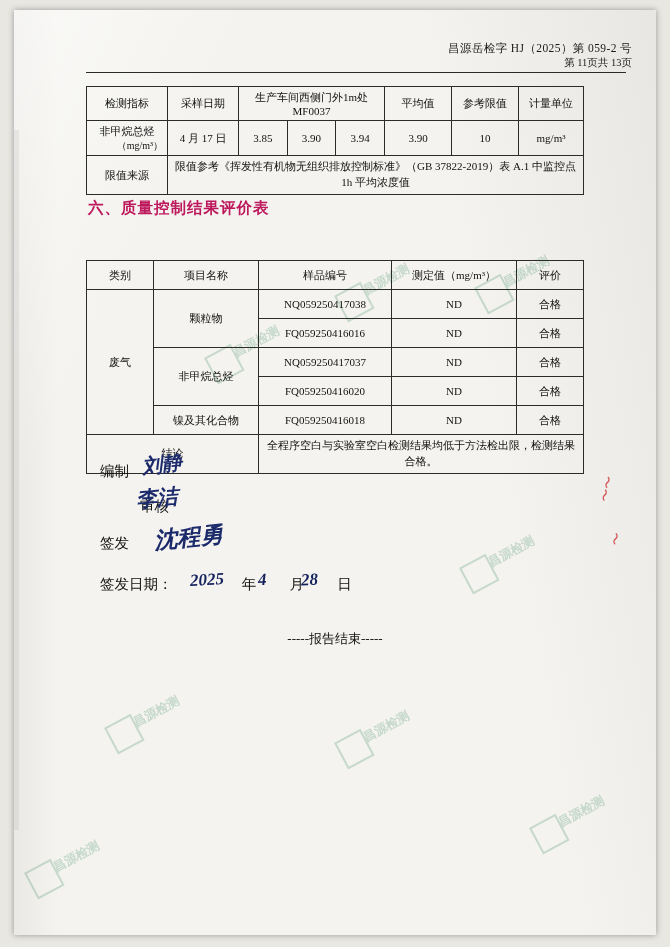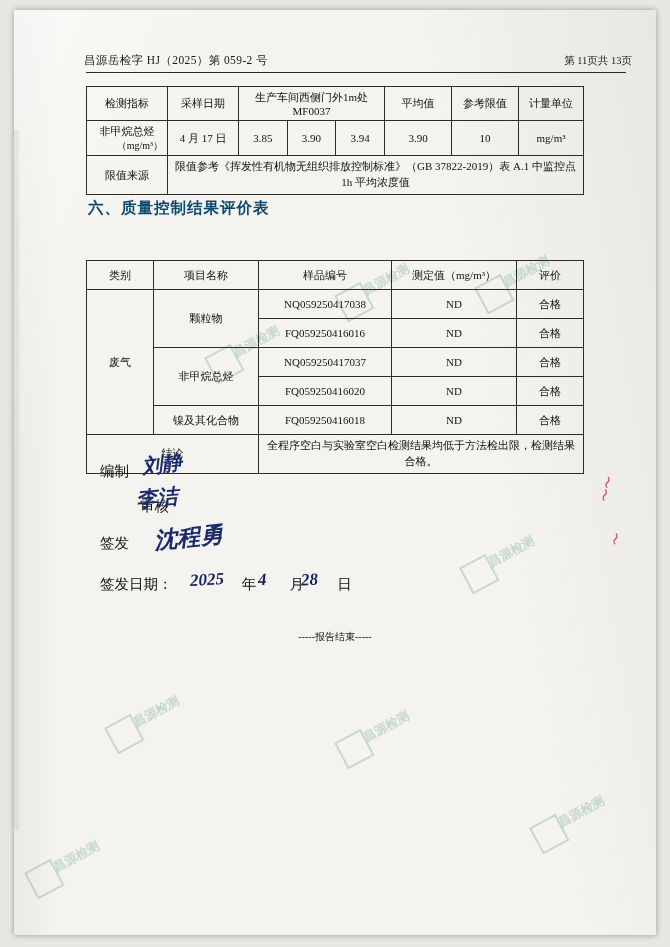--- a/index.html
+++ b/index.html
@@ -50,28 +50,29 @@
   .content {
     position: absolute;
     left: 0; top: 0;
     width: 642px;
     height: 925px;
   }
 
   
   .hdr {
     position: absolute;
-    top: 43px;
+    top: 31px;
     left: 70px;
     right: 24px;
     display: flex;
     justify-content: space-between;
     align-items: flex-end;
     font-size: 11.5px;
     color: #1a1a1a;
+    flex-direction: column;
   }
   .hdr-left { letter-spacing: 0.4px; }
   .hdr-right { font-size: 10.5px; }
   .hdr-rule {
     position: absolute;
     top: 62px;
     left: 72px;
     width: 540px;
     height: 1px;
     background: #2a2a2a;
@@ -106,21 +107,21 @@
   }
 
   
   .section-title {
     position: absolute;
     left: 74px;
     top: 188px;
     font-size: 15.5px;
     font-weight: bold;
     font-family: "Liberation Serif", serif;
-    color: #0c4a6e;
+    color: #be185d;
     letter-spacing: 1px;
   }
   .table-caption {
     position: absolute;
     top: 228px;
     left: 0;
     width: 642px;
     text-align: center;
     font-size: 12.5px;
     font-weight: bold;
@@ -164,21 +165,21 @@
   #hand-date-y  { left: 176px; top: 560px; font-size: 17px; color: #16225e; transform: rotate(-3deg); }
   #hand-date-m  { left: 244px; top: 560px; font-size: 17px; color: #16225e; transform: rotate(-3deg); }
   #hand-date-d  { left: 287px; top: 560px; font-size: 17px; color: #16225e; transform: rotate(-3deg); }
 
   .end-note {
     position: absolute;
     top: 620px;
     left: 0;
     width: 642px;
     text-align: center;
-    font-size: 10px;
+    font-size: 13px;
     color: #111;
   }
   .wm-seal {
     position: absolute;
     pointer-events: none;
     transform: rotate(-28deg);
     width: 62px;
     height: 58px;
     color: rgba(60, 140, 95, 0.25);
     font-size: 12.5px;

